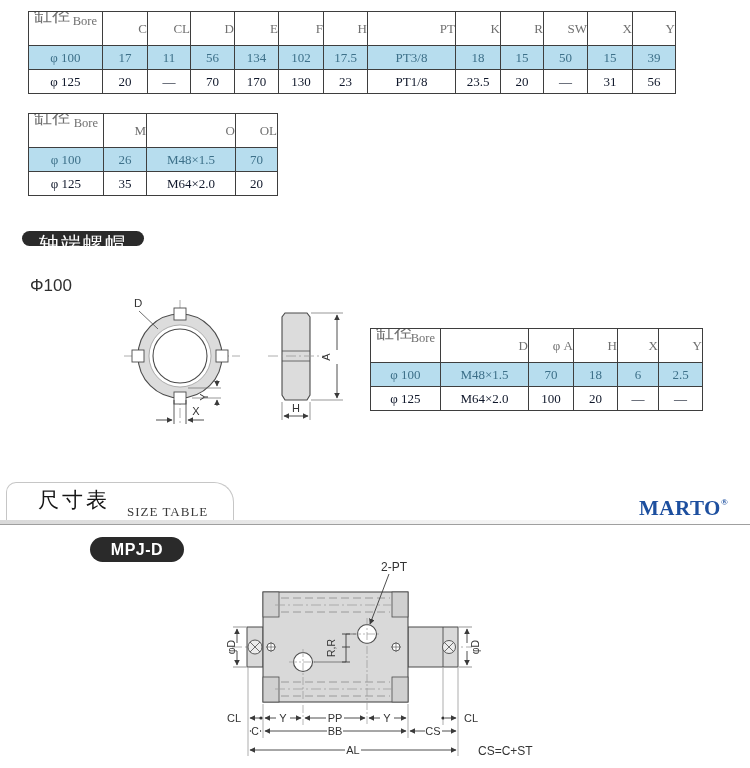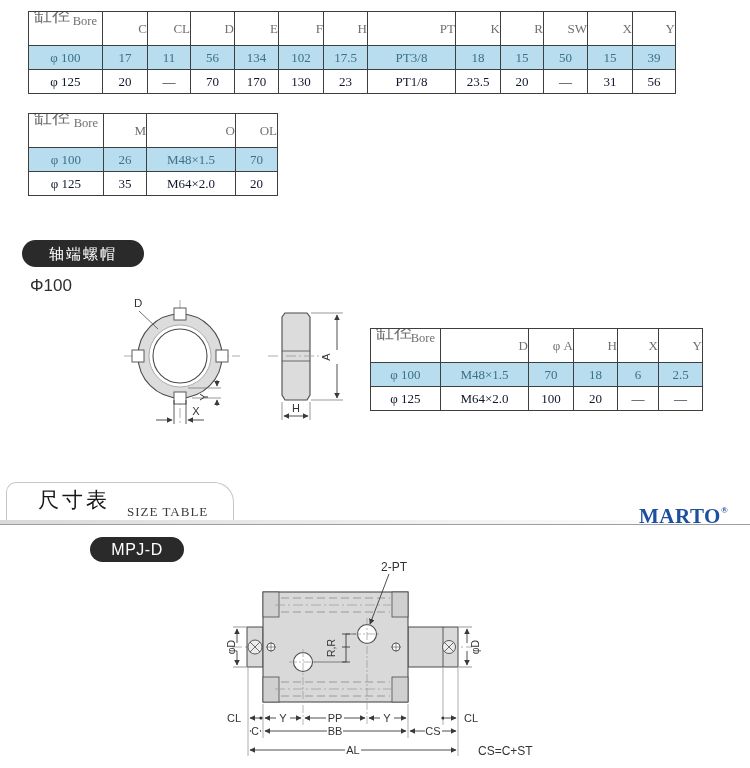--- a/index.html
+++ b/index.html
@@ -9,28 +9,28 @@
   .tbl th,.tbl td{border:1px solid #3e3e3e;text-align:center;vertical-align:middle;padding:0;overflow:hidden;
         font-family:"Liberation Serif","DejaVu Serif",serif;font-size:13px;font-weight:normal;color:#707070;}
   .tbl tr.hdr th{height:33px;text-align:right;}
   .tbl td{height:23px;}
   .tbl tr.hl td{background:#b7ddee;color:#3d7089;}
   .tbl tr.r2 td{color:#0f172a;}
   th.corner{position:relative;}
   .c-top{position:absolute;top:2px;right:5px;font-size:12.5px;}
   .c-bot{position:absolute;bottom:18px;left:5px;font-size:18px;}
   .pill{position:absolute;background:#2a2a2a;color:#fff;border-radius:14px;text-align:center;}
-  #nut-pill{left:22px;top:240px;width:122px;height:27px;line-height:27px;font-size:15px;letter-spacing:2px;}
-  #model-pill{left:90px;top:537px;width:94px;height:25px;line-height:25px;font-size:16px;font-weight:normal;border-radius:13px;letter-spacing:0.5px;}
+  #nut-pill{left:22px;top:231px;width:122px;height:15px;line-height:27px;font-size:20px;letter-spacing:2px;}
+  #model-pill{left:90px;top:537px;width:94px;height:25px;line-height:25px;font-size:16px;font-weight:bold;border-radius:13px;letter-spacing:0.5px;}
   #phi100{position:absolute;left:30px;top:276px;font-size:17px;color:#2f2f2f;}
   #size-tab{position:absolute;left:6px;top:482px;width:226px;height:41px;border:1px solid #c6c6c6;border-bottom:none;border-radius:10px 20px 0 0;}
   #size-cn{position:absolute;left:38px;top:486px;font-size:21px;font-family:"Liberation Serif","DejaVu Serif",serif;color:#151515;letter-spacing:3px;}
   #size-en{position:absolute;left:127px;top:504px;font-size:13px;font-family:"Liberation Serif","DejaVu Serif",serif;color:#3a3a3a;letter-spacing:1px;}
   #rule{position:absolute;left:0;top:520px;width:750px;height:4px;background:linear-gradient(to right,#d9d9d9 0%,#f0f0f0 55%,#ffffff 100%);border-bottom:1px solid #9f9f9f;}
-  #brand{position:absolute;left:639px;top:496px;font-family:"Liberation Serif","DejaVu Serif",serif;font-weight:bold;font-size:21px;color:#1d4f9f;letter-spacing:0.5px;margin-top:8px;}
+  #brand{position:absolute;left:639px;top:496px;font-family:"Liberation Serif","DejaVu Serif",serif;font-weight:bold;font-size:21px;color:#1d4f9f;letter-spacing:0.5px;}
   #brand sup{font-size:9px;position:relative;top:-2px;}
   svg text{font-family:"Liberation Sans","DejaVu Sans",sans-serif;fill:#333;}
   .draw{position:absolute;}
 </style>
 </head>
 <body>
 
 <div id="page">
 
   <table class="tbl" style="left:28px;top:11px;width:647px;">

